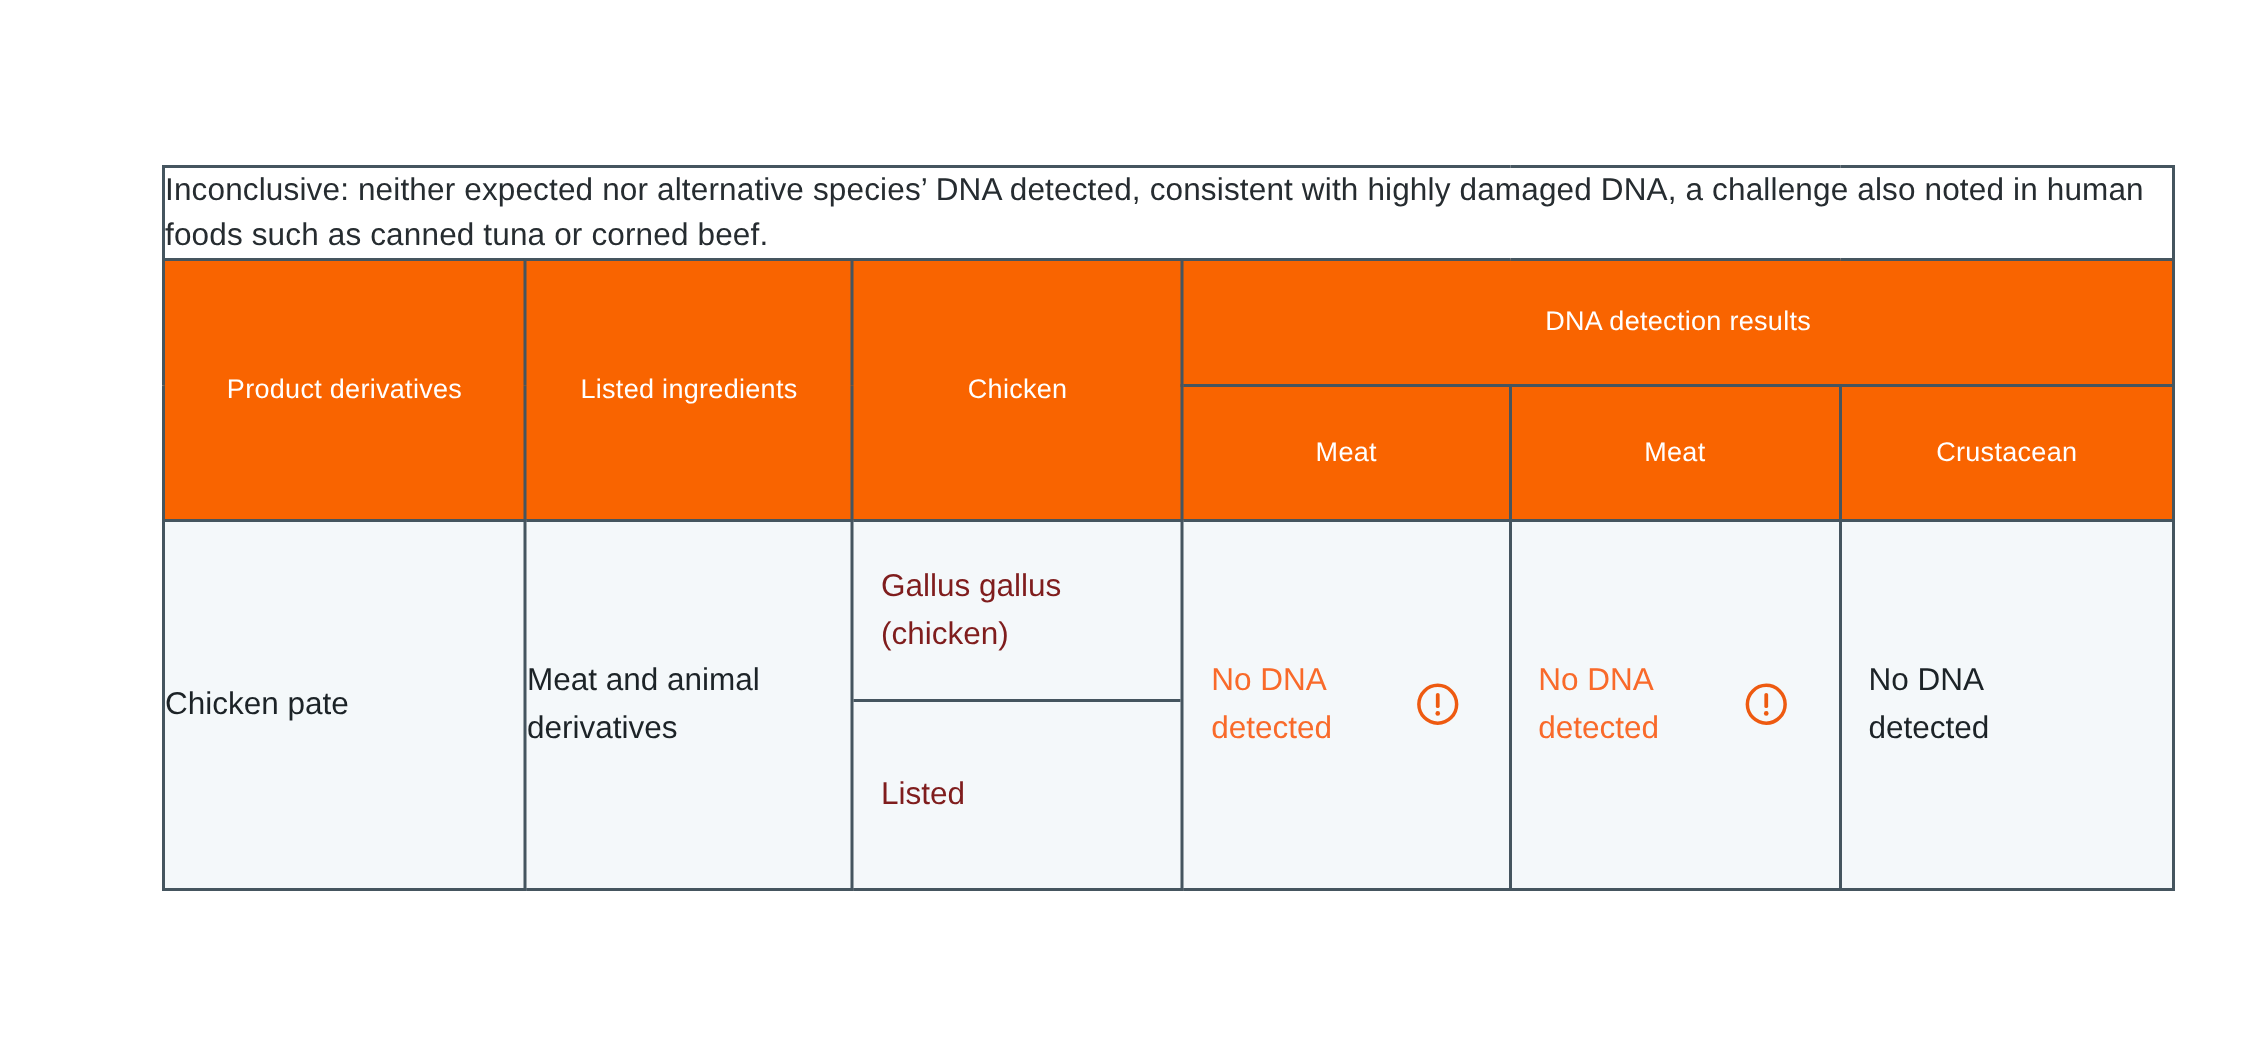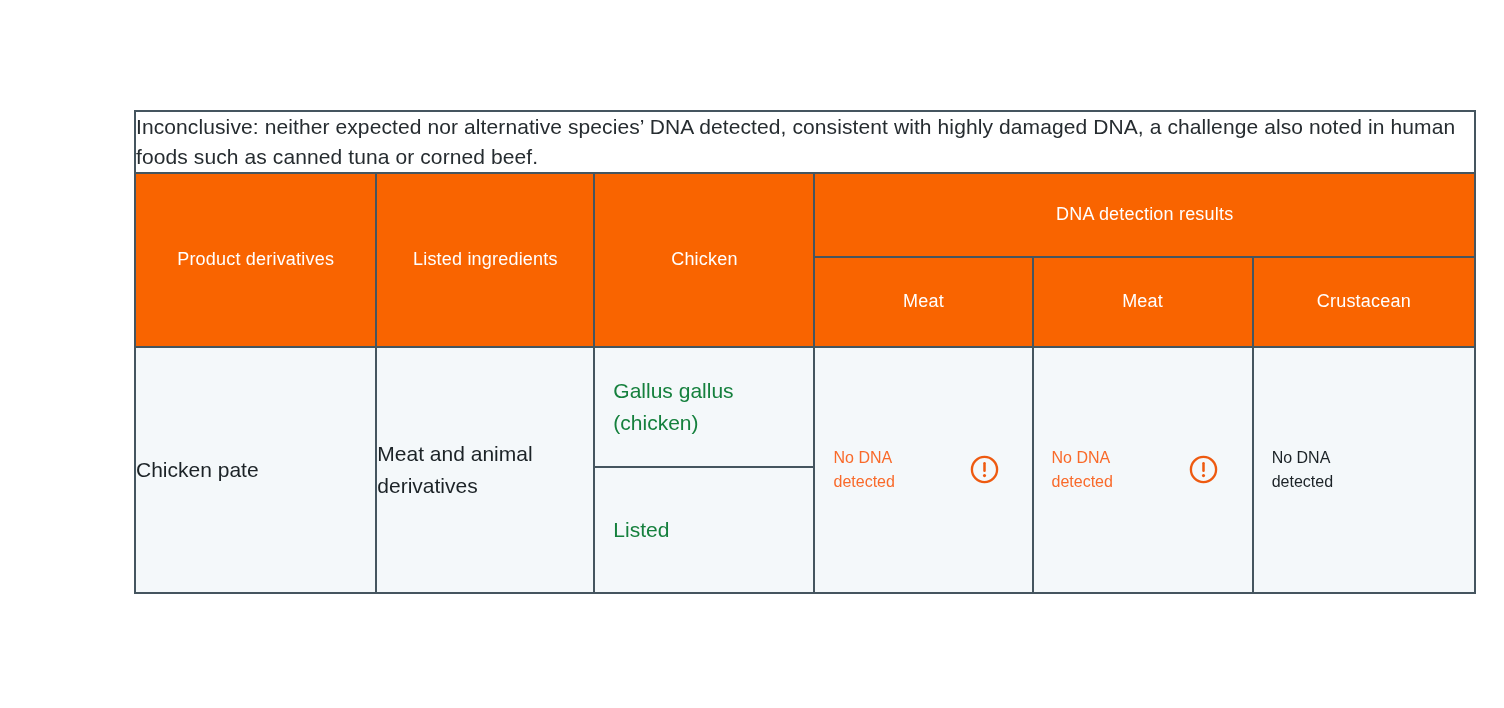--- a/index.html
+++ b/index.html
@@ -7,21 +7,21 @@
     padding: 0;
     background: #ffffff;
     width: 1504px;
     height: 708px;
     overflow: hidden;
     font-family: "Liberation Sans", sans-serif;
   }
 
   #table-wrap {
     position: absolute;
-    left: 134px;
+    left: 108px;
     top: 110px;
     width: 1342px;
     height: 484px;
     box-sizing: border-box;
   }
 
   table.results-table {
     border-collapse: collapse;
     width: 100%;
     height: 100%;
@@ -82,41 +82,41 @@
     flex-direction: column;
     height: 100%;
     width: 100%;
   }
   .expected-part {
     display: flex;
     align-items: center;
     padding: 0 18px;
     font-size: 21px;
     line-height: 1.5;
-    color: #15803d;
+    color: #7f1d1d;
     box-sizing: border-box;
   }
   .expected-part.first {
     height: 120px;
     border-bottom: 2px solid #45555f;
     align-items: center;
   }
   .expected-part.second {
     flex: 1;
   }
 
   
   .result-inner {
     display: flex;
     align-items: center;
     gap: 16px;
     padding: 0 18px;
   }
   .result-text {
-    font-size: 16px;
+    font-size: 21px;
     line-height: 1.5;
     max-width: 120px;
   }
   .result-text.flagged { color: #f96a2a; }
   .result-text.plain { color: #1c2327; }
 
   .warn-icon {
     flex: 0 0 auto;
     width: 31px;
     height: 31px;

